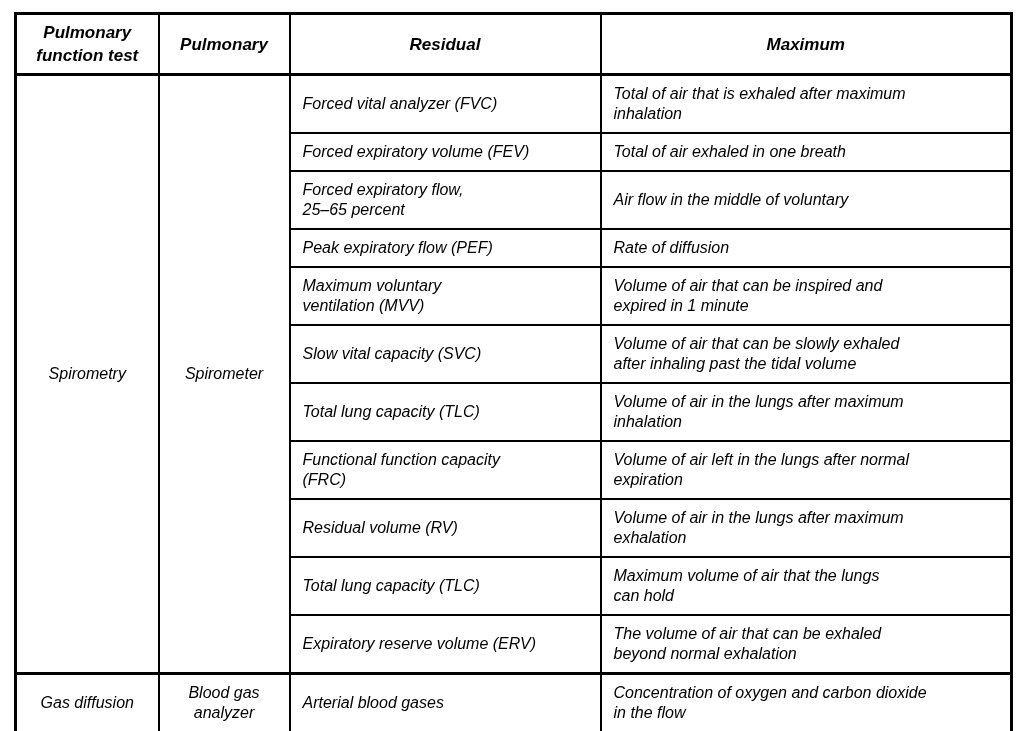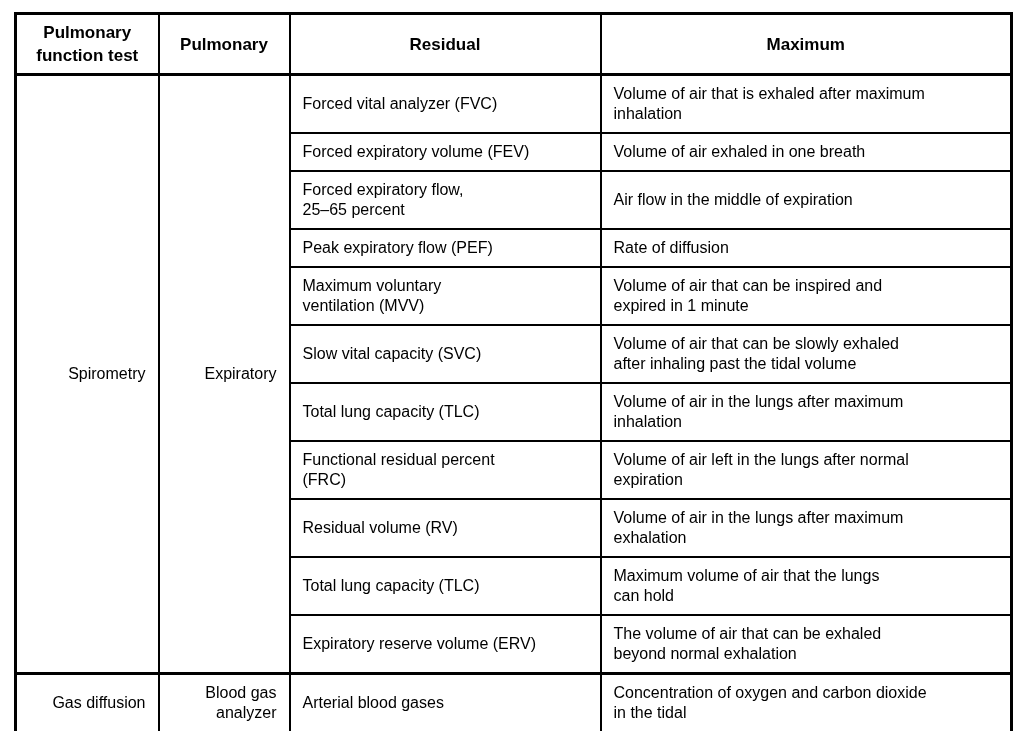--- a/index.html
+++ b/index.html
@@ -10,20 +10,21 @@
     height: 731px;
     overflow: hidden;
   }
   .page {
     position: relative;
     width: 1024px;
     height: 731px;
     background: #ffffff;
     font-family: "Liberation Sans", "DejaVu Sans", sans-serif;
     color: #000000;
+    font-style: italic;
   }
   table.pft {
     position: absolute;
     left: 14px;
     top: 12px;
     width: 996px;
     border-collapse: collapse;
     table-layout: fixed;
     background: #ffffff;
     border: 3px solid #000000;
@@ -47,21 +48,21 @@
     font-weight: bold;
     font-size: 17px;
     line-height: 23px;
     text-align: center;
     padding: 6px 4px;
     height: 44px;
     border-bottom: 3px solid #000000;
   }
   table.pft td.test,
   table.pft td.instrument {
-    text-align: right;
+    text-align: center;
   }
   tr.row-2line > td.measure,
   tr.row-2line > td.func { height: 40px; }
   tr.row-1line > td.measure,
   tr.row-1line > td.func { height: 20px; margin-left: 40px; }
   tr.section-start > td {
     border-top: 3px solid #000000;
   }
 </style>
 </head>
@@ -80,33 +81,33 @@
         <th>Pulmonary
 function test</th>
         <th>Pulmonary</th>
         <th>Residual</th>
         <th>Maximum</th>
       </tr>
     </thead>
     <tbody>
       <tr class="row-2line">
         <td class="test" rowspan="11">Spirometry</td>
-        <td class="instrument" rowspan="11">Expiratory</td>
+        <td class="instrument" rowspan="11">Spirometer</td>
         <td class="measure">Forced vital analyzer (FVC)</td>
-        <td class="func">Volume of air that is exhaled after maximum
+        <td class="func">Total of air that is exhaled after maximum
 inhalation</td>
       </tr>
       <tr class="row-1line">
         <td class="measure">Forced expiratory volume (FEV)</td>
-        <td class="func">Volume of air exhaled in one breath</td>
+        <td class="func">Total of air exhaled in one breath</td>
       </tr>
       <tr class="row-2line">
         <td class="measure">Forced expiratory flow,
 25–65 percent</td>
-        <td class="func">Air flow in the middle of expiration</td>
+        <td class="func">Air flow in the middle of voluntary</td>
       </tr>
       <tr class="row-1line">
         <td class="measure">Peak expiratory flow (PEF)</td>
         <td class="func">Rate of diffusion</td>
       </tr>
       <tr class="row-2line">
         <td class="measure">Maximum voluntary
 ventilation (MVV)</td>
         <td class="func">Volume of air that can be inspired and
 expired in 1 minute</td>
@@ -115,21 +116,21 @@
         <td class="measure">Slow vital capacity (SVC)</td>
         <td class="func">Volume of air that can be slowly exhaled
 after inhaling past the tidal volume</td>
       </tr>
       <tr class="row-2line">
         <td class="measure">Total lung capacity (TLC)</td>
         <td class="func">Volume of air in the lungs after maximum
 inhalation</td>
       </tr>
       <tr class="row-2line">
-        <td class="measure">Functional residual percent
+        <td class="measure">Functional function capacity
 (FRC)</td>
         <td class="func">Volume of air left in the lungs after normal
 expiration</td>
       </tr>
       <tr class="row-2line">
         <td class="measure">Residual volume (RV)</td>
         <td class="func">Volume of air in the lungs after maximum
 exhalation</td>
       </tr>
       <tr class="row-2line">
@@ -141,17 +142,17 @@
         <td class="measure">Expiratory reserve volume (ERV)</td>
         <td class="func">The volume of air that can be exhaled
 beyond normal exhalation</td>
       </tr>
       <tr class="row-2line section-start">
         <td class="test">Gas diffusion</td>
         <td class="instrument">Blood gas
 analyzer</td>
         <td class="measure">Arterial blood gases</td>
         <td class="func">Concentration of oxygen and carbon dioxide
-in the tidal</td>
+in the flow</td>
       </tr>
     </tbody>
   </table>
 </div>
 
 </body></html>

